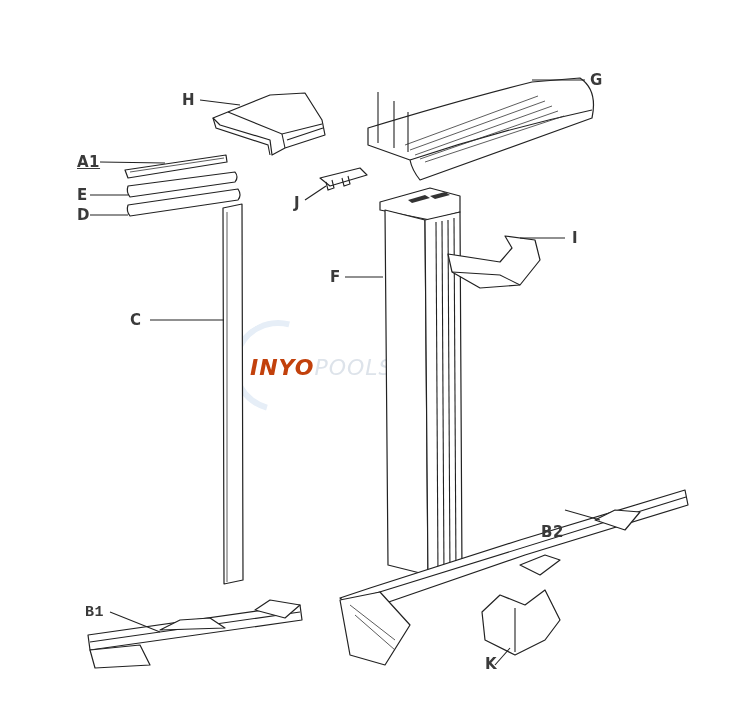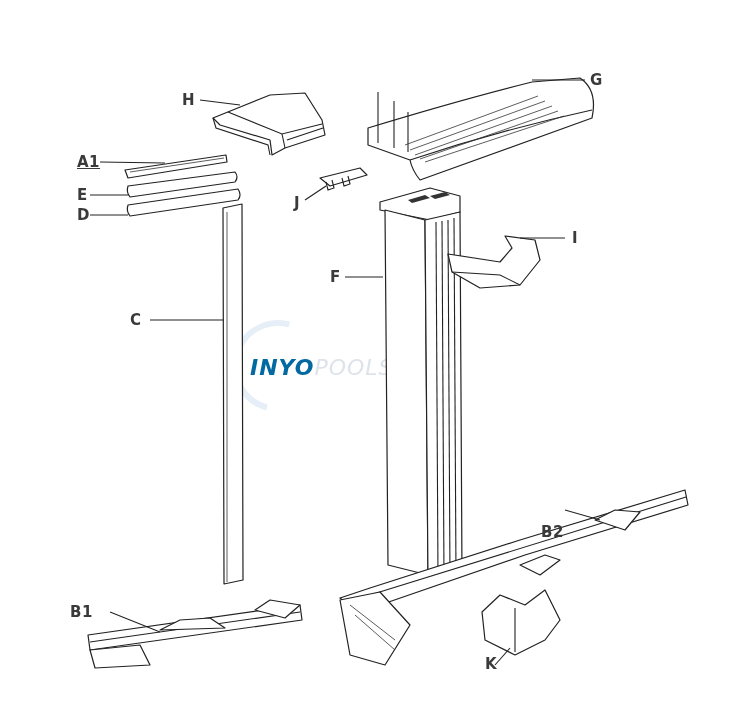--- a/index.html
+++ b/index.html
@@ -1,20 +1,20 @@
 <!DOCTYPE html>
 <html><head>
   <meta charset="utf-8">
   <style>
     html,body{margin:0;padding:0;background:#ffffff;}
     body{width:737px;height:715px;position:relative;overflow:hidden;font-family:"DejaVu Sans",sans-serif;}
     #diagram{position:absolute;left:0;top:0;width:737px;height:715px;}
     .lbl{position:absolute;font-family:"DejaVu Sans",sans-serif;font-weight:bold;font-size:15px;color:#3a3a3a;line-height:1;letter-spacing:0.5px;}
     .wm{position:absolute;left:250px;top:355px;font-family:"DejaVu Sans",sans-serif;font-size:22px;font-style:italic;letter-spacing:1px;white-space:nowrap;}
-    .wm .a{color:#0369a1;font-weight:bold;}
+    .wm .a{color:#c2410c;font-weight:bold;}
     .wm .b{color:#dde3ea;}
     .wm .c{color:#dde3ea;font-style:normal;font-size:18px;}
     .wm-arc{position:absolute;left:232px;top:320px;width:80px;height:80px;border-radius:50%;border:6px solid #e6eef7;border-right-color:transparent;border-bottom-color:transparent;transform:rotate(-30deg);}
     svg .p{fill:#fff;stroke:#222;stroke-width:1.2;stroke-linejoin:round;}
     svg .l{fill:none;stroke:#222;stroke-width:1.1;}
     svg .t{fill:none;stroke:#333;stroke-width:0.8;}
     svg .d{fill:#333;stroke:none;}
   </style>
 </head>
 <body>
@@ -128,15 +128,15 @@
   <div class="lbl" style="left:182px;top:93px;">H</div>
   <div class="lbl" style="left:590px;top:73px;">G</div>
   <div class="lbl" style="left:77px;top:155px;text-decoration:underline;">A1</div>
   <div class="lbl" style="left:77px;top:188px;">E</div>
   <div class="lbl" style="left:77px;top:208px;">D</div>
   <div class="lbl" style="left:294px;top:196px;">J</div>
   <div class="lbl" style="left:572px;top:231px;">I</div>
   <div class="lbl" style="left:330px;top:270px;">F</div>
   <div class="lbl" style="left:130px;top:313px;">C</div>
   <div class="lbl" style="left:541px;top:525px;">B2</div>
-  <div class="lbl" style="left:70px;top:605px;">B1</div>
+  <div class="lbl" style="left:85px;top:605px;font-family:Liberation Mono, monospace;">B1</div>
   <div class="lbl" style="left:485px;top:657px;">K</div>
 </div>
 
 </body></html>

